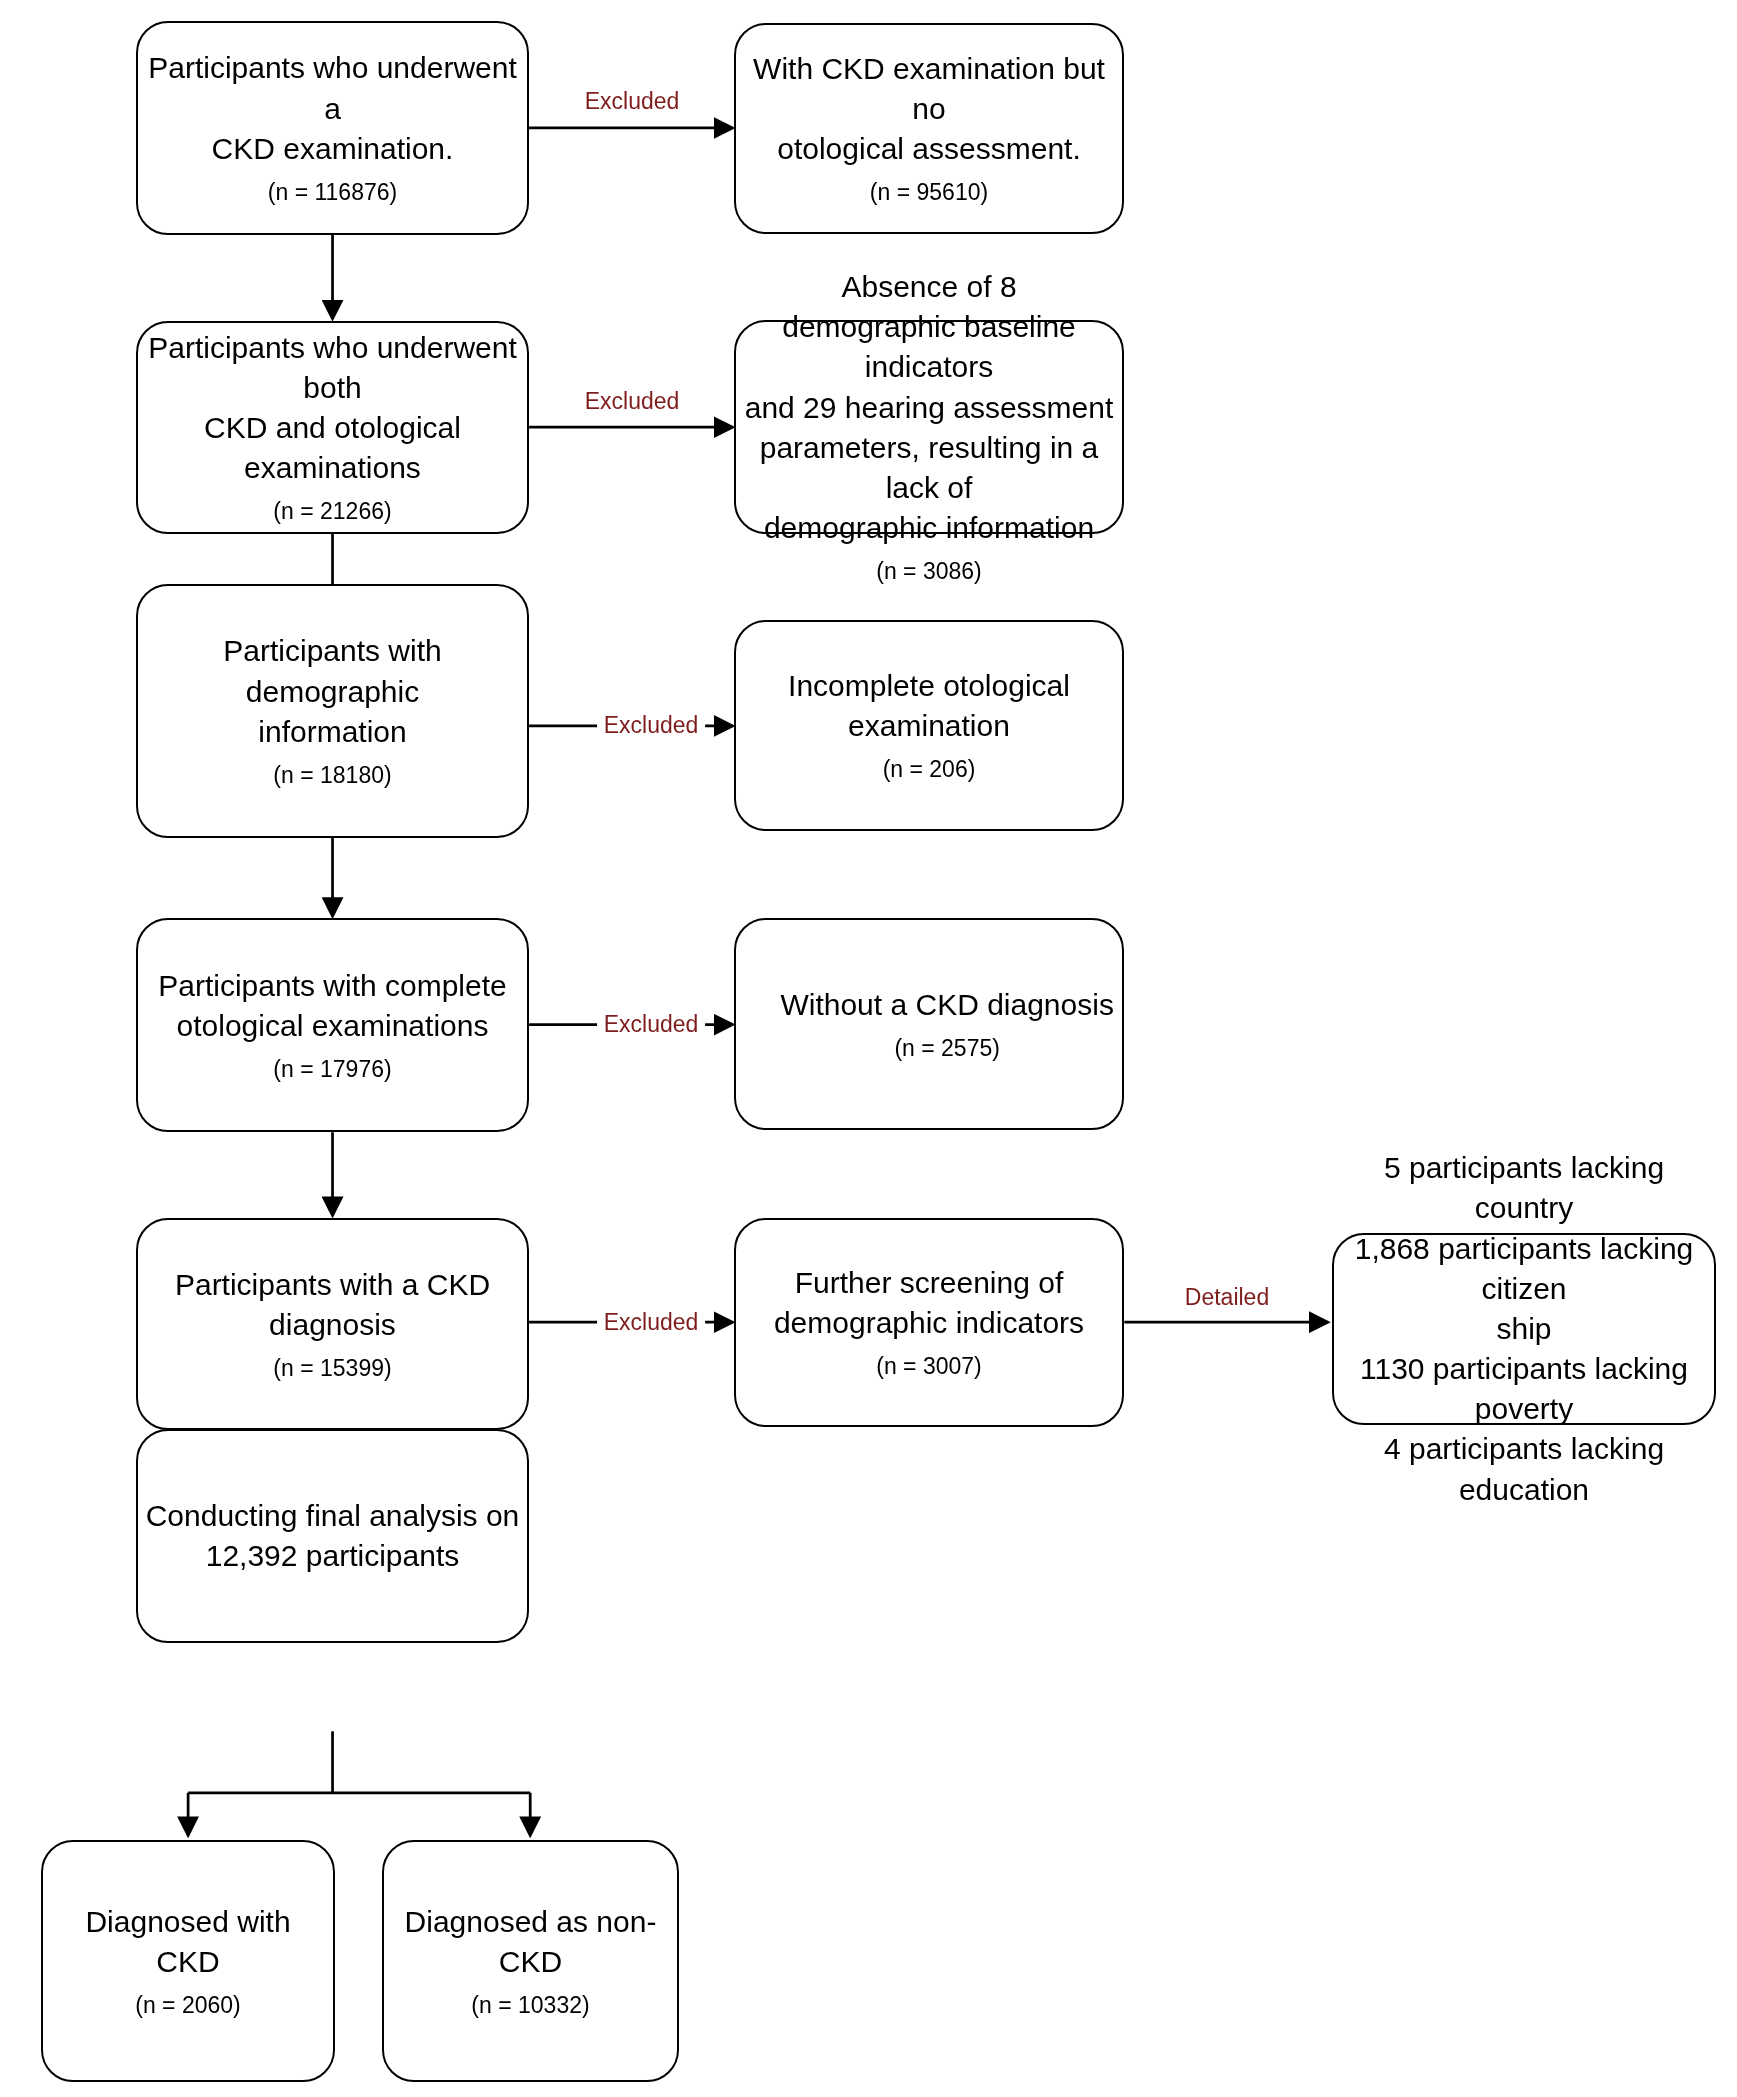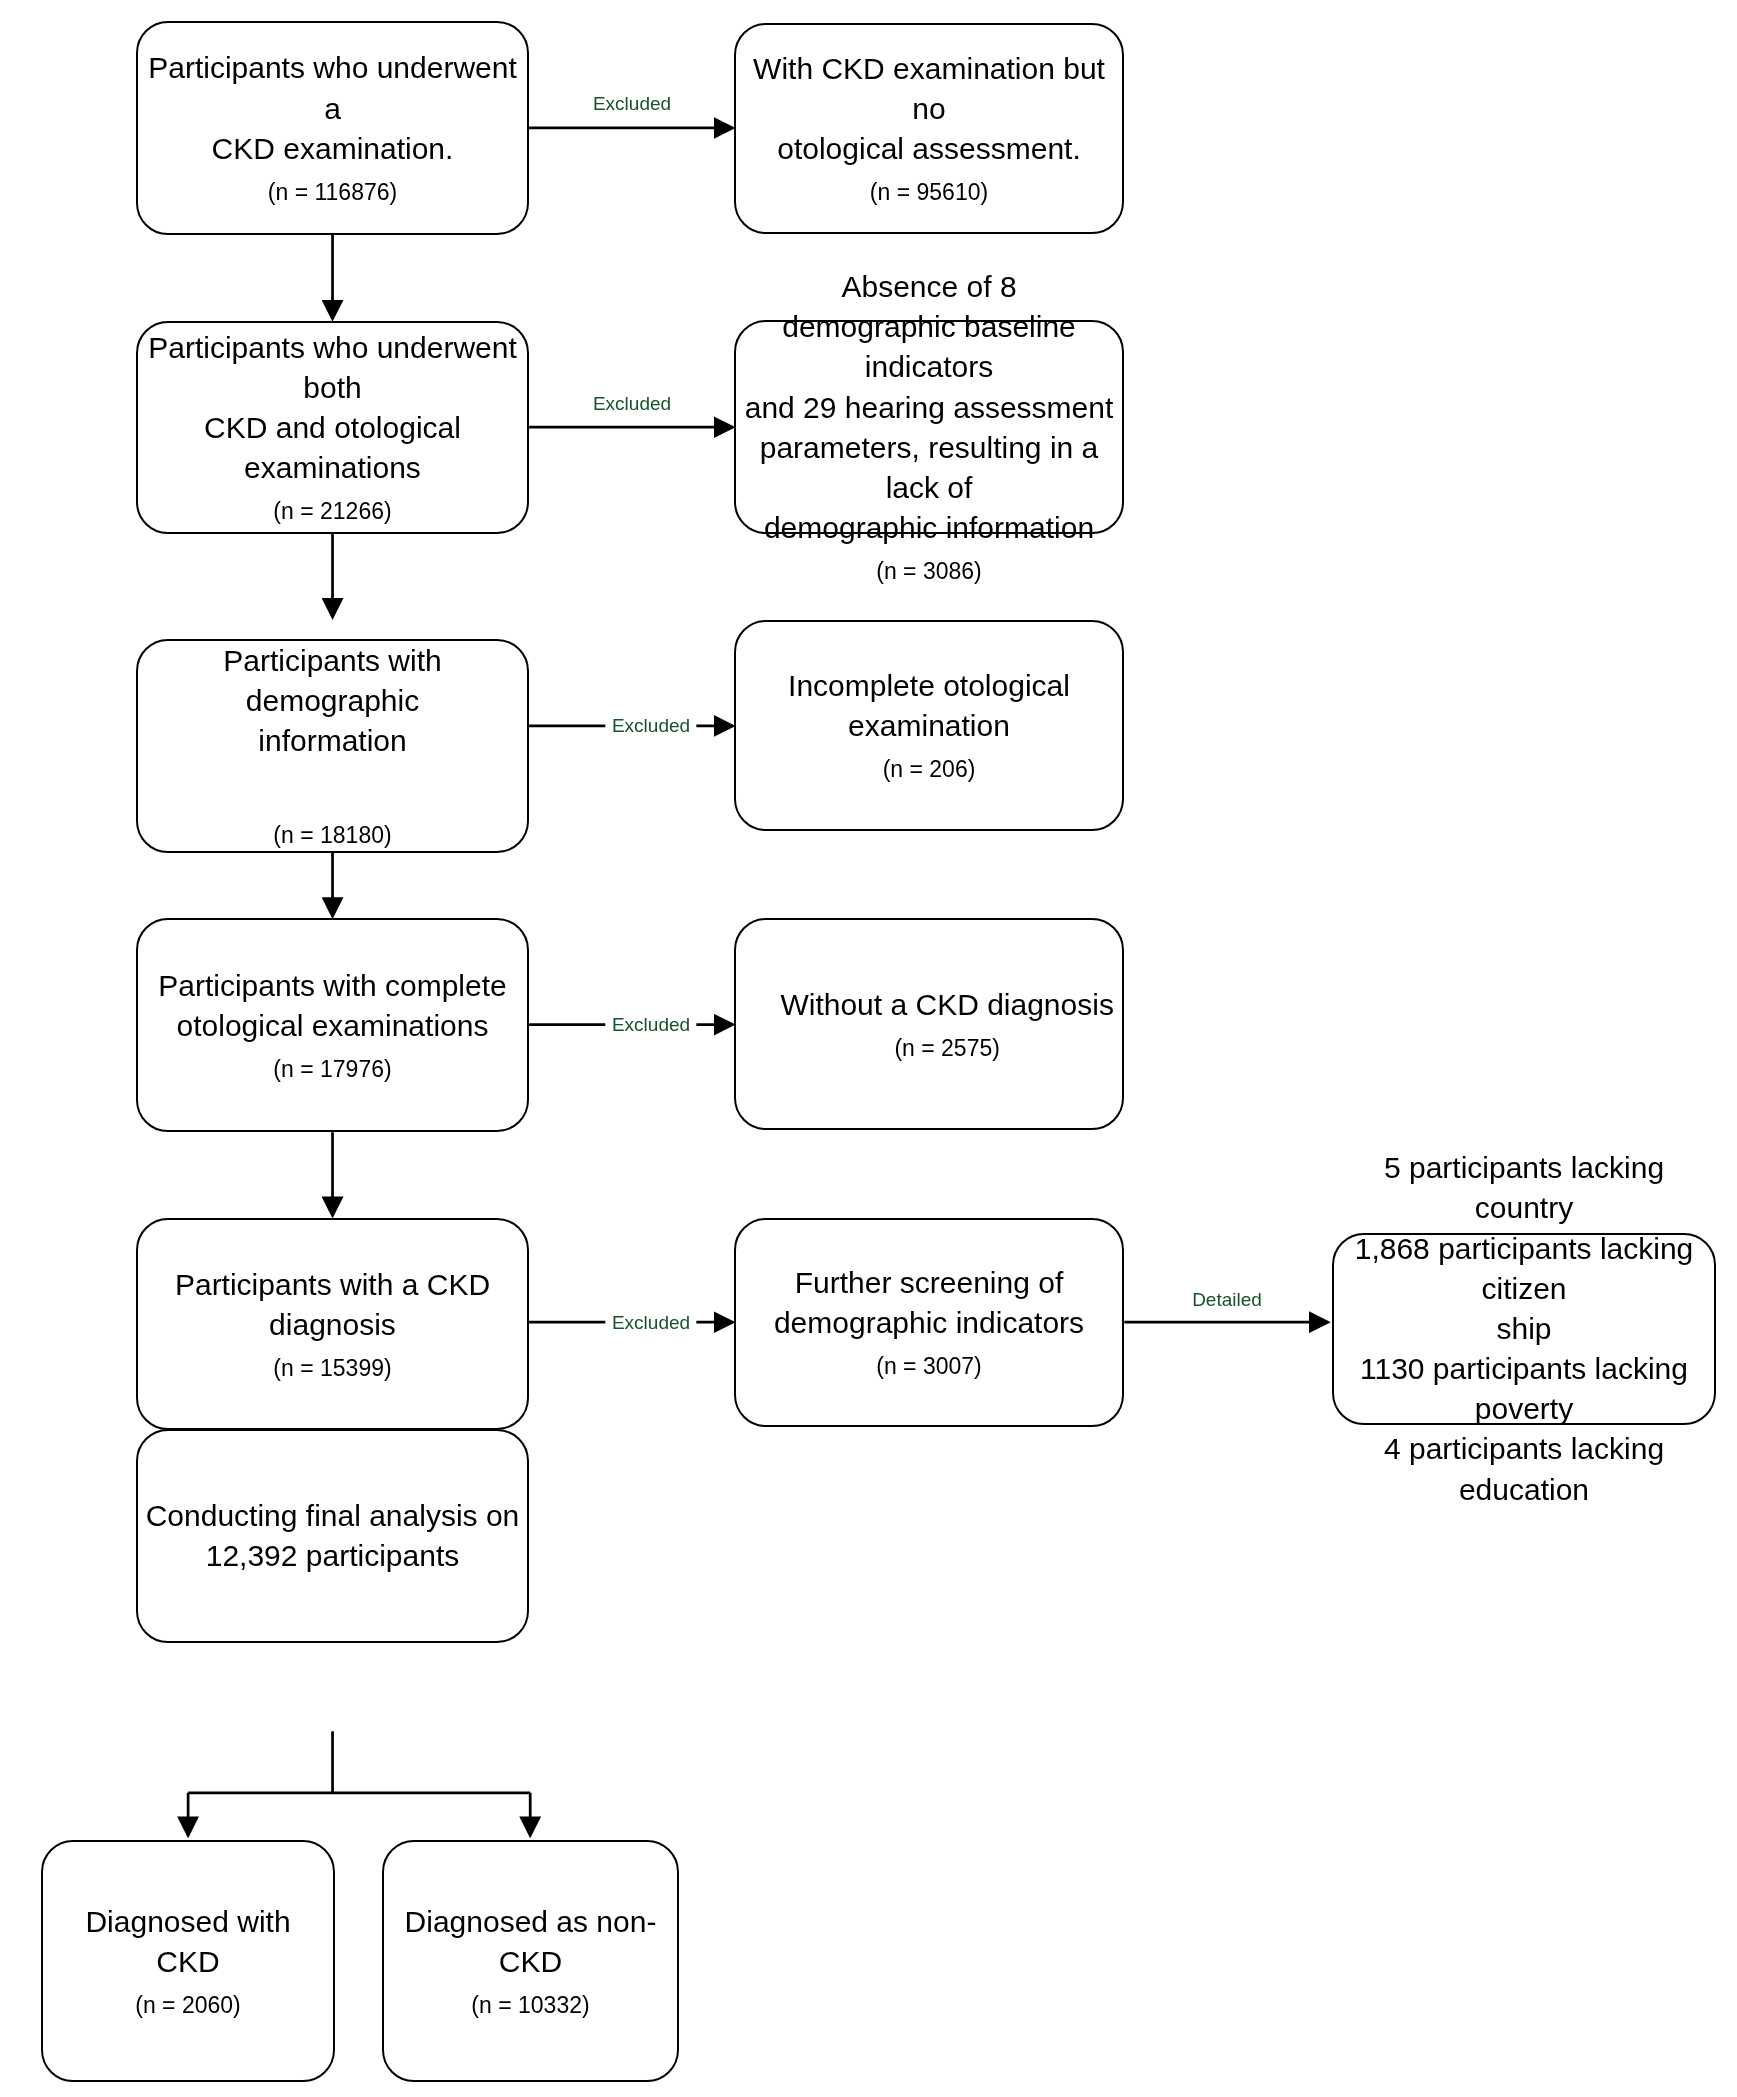--- a/index.html
+++ b/index.html
@@ -38,36 +38,36 @@
     line-height: 1.34;
   }
   .fbox .nval {
     font-size: 23px;
     line-height: 1.34;
     margin-top: 7.7px;
     white-space: pre-line;
   }
   .alabel {
     position: absolute;
-    font-size: 19px;
+    font-size: 23px;
     line-height: 1.2;
-    color: #14532d;
+    color: #7f1d1d;
     z-index: 2;
     white-space: nowrap;
   }
   .alabel.above { transform: translate(-50%, -100%); }
   .alabel.inline {
     transform: translate(-50%, -50%);
     background: #ffffff;
     padding: 0 6.6px;
   }
   
   #box-m1 { left: 136px;  top: 21px;   width: 393px; height: 214px; }
   #box-m2 { left: 136px;  top: 321px;  width: 393px; height: 213px; }
-  #box-m3 { left: 136px;  top: 639px; width: 393px; height: 214px; justify-content: space-between; }
+  #box-m3 { left: 136px;  top: 584px; width: 393px; height: 254px; }
   #box-m4 { left: 136px;  top: 918px; width: 393px; height: 214px; }
   #box-m5 { left: 136px;  top: 1218px; width: 393px; height: 212px; }
   #box-m6 { left: 136px;  top: 1429px; width: 393px; height: 214px; }
   
   #box-e1 { left: 734px; top: 23px;   width: 390px; height: 211px; }
   #box-e2 { left: 734px; top: 320px;  width: 390px; height: 214px; }
   #box-e3 { left: 734px; top: 620px; width: 390px; height: 211px; }
   #box-e4 { left: 734px; top: 918px; width: 390px; height: 212px; padding-left: 44px; }
   #box-e5 { left: 734px; top: 1218px; width: 390px; height: 209px; }
   

